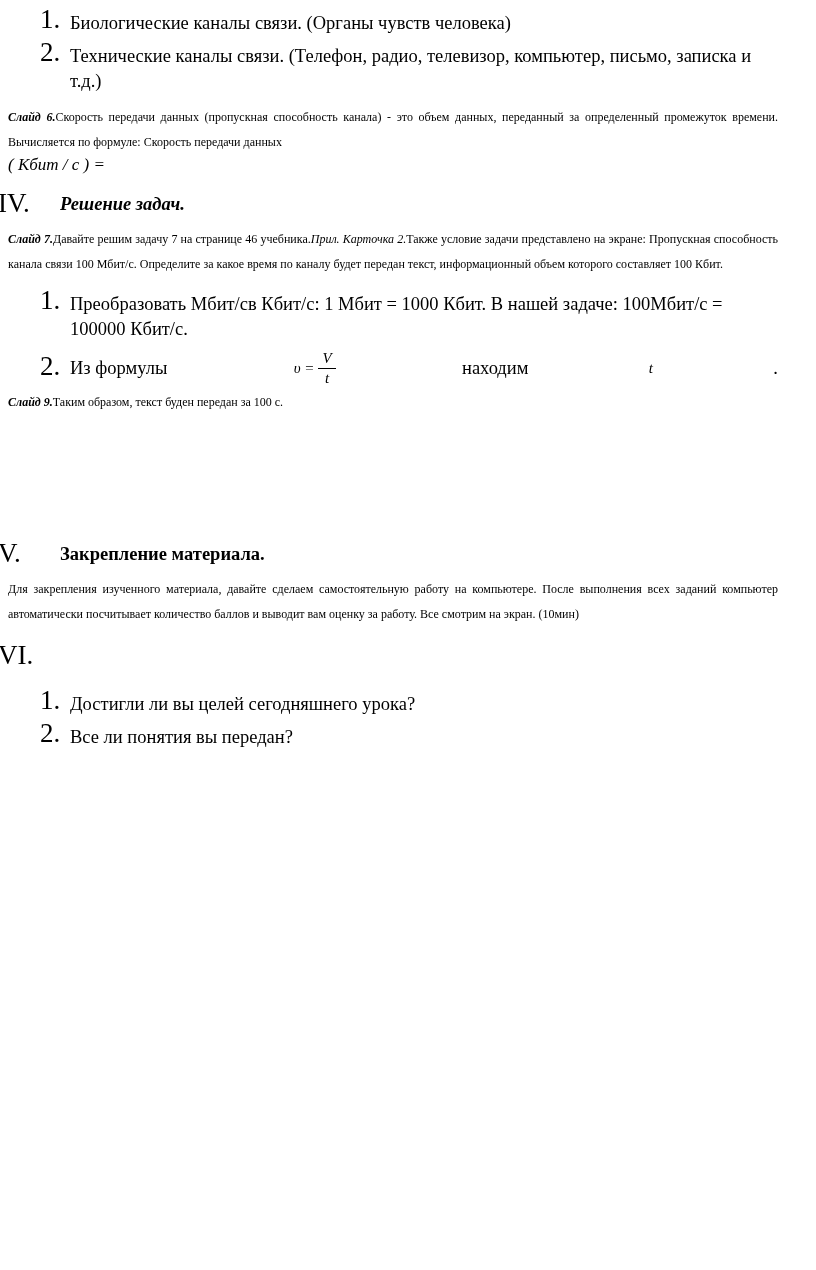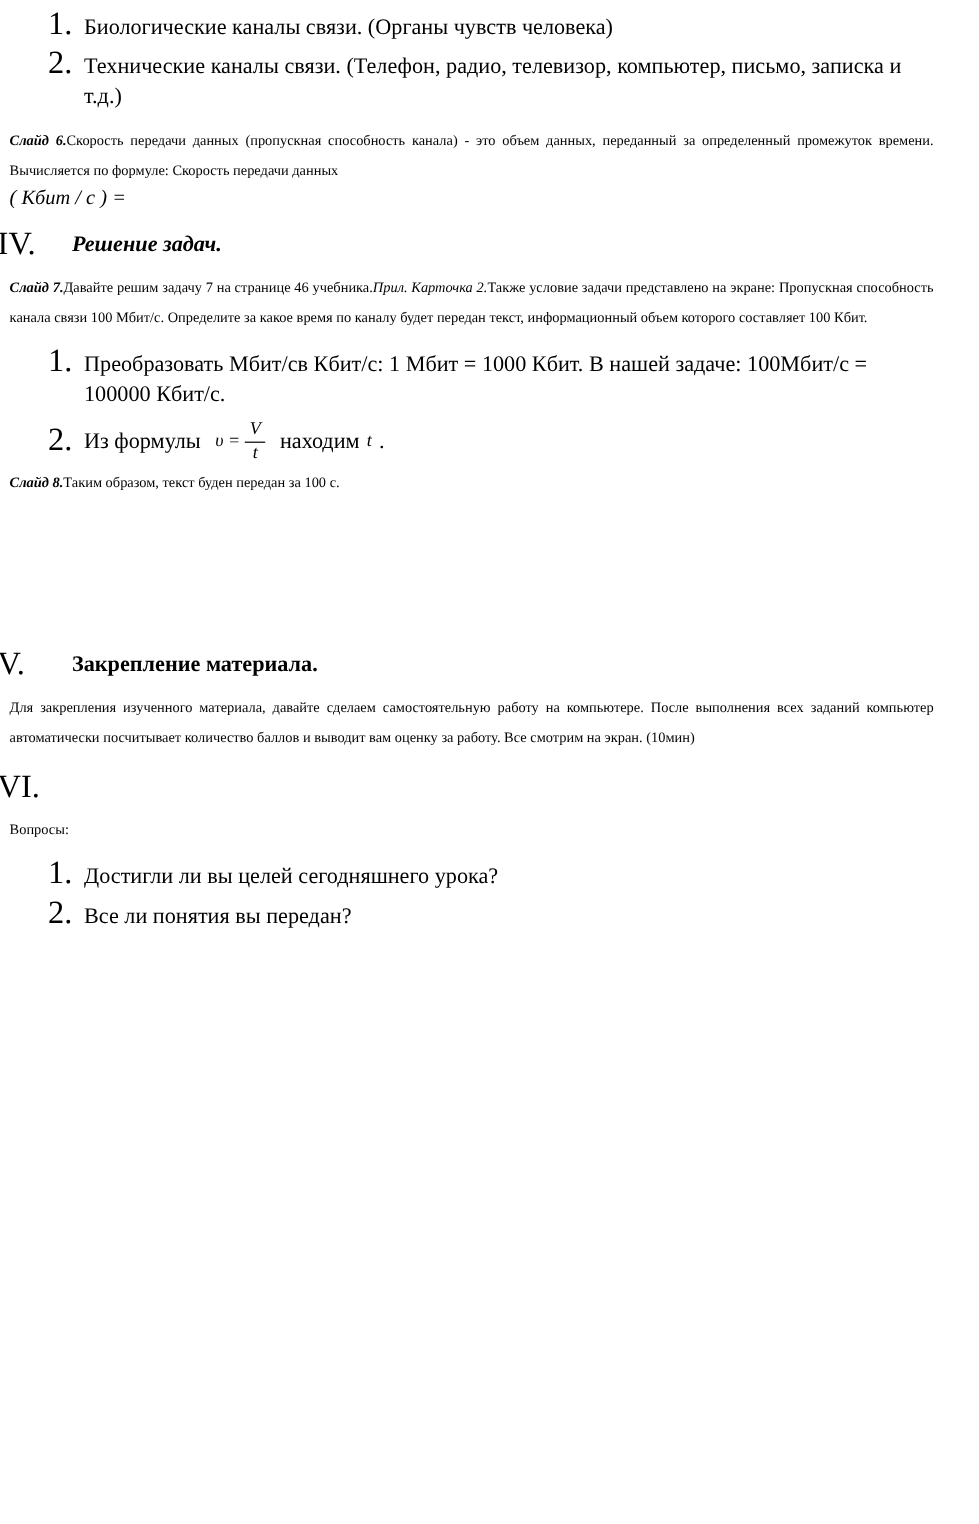--- a/index.html
+++ b/index.html
@@ -171,55 +171,54 @@
 
   <div class="spacer-small"></div>
 
   <ul class="numlist">
     <li class="numitem">
       <span class="num">1.</span>
       <span class="txt">Преобразовать Мбит/св Кбит/с: 1 Мбит = 1000 Кбит. В нашей задаче: 100Мбит/с = 100000 Кбит/с.</span>
     </li>
     <li class="numitem" style="align-items:center;">
       <span class="num">2.</span>
-      <span class="txt" style="display:flex;align-items:center;gap:6px;flex-wrap:wrap;">
+      <span class="txt" style="display:flex;align-items:center;gap:6px;flex-wrap:wrap;justify-content:space-between;">
         <span>Из формулы</span>
         <span class="formula-inline" style="display:inline-flex;align-items:center;gap:2px;padding:0 6px;">
           <span class="eqlead" style="font-size:15px;">υ =</span>
           <span class="frac small">
             <span class="nume">V</span>
             <span class="deno">t</span>
           </span>
         </span>
         <span>находим</span>
         <span class="italic" style="font-size:15px;">t</span>
         <span>.</span>
       </span>
     </li>
   </ul>
 
   <p class="para">
-    <span class="bi">Слайд 8.</span><span>Таким образом, текст буден передан за 100 с.</span>
+    <span class="bi">Слайд 9.</span><span>Таким образом, текст буден передан за 100 с.</span>
   </p>
 
   <div class="spacer-block"></div>
 
   <div class="roman-head">
     <span class="rn">V.</span>
     <span class="rt noital">Закрепление материала.</span>
   </div>
 
   <p class="para just">Для закрепления изученного материала, давайте сделаем самостоятельную работу на компьютере. После выполнения всех заданий компьютер автоматически посчитывает количество баллов и выводит вам оценку за работу. Все смотрим на экран. (10мин)</p>
 
   <div class="roman-head">
     <span class="rn">VI.</span>
   </div>
 
 
-  <p class="para">Вопросы:</p>
 
   <div class="spacer-small"></div>
 
   <ul class="numlist">
     <li class="numitem">
       <span class="num">1.</span>
       <span class="txt">Достигли ли вы целей сегодняшнего урока?</span>
     </li>
     <li class="numitem">
       <span class="num">2.</span>

